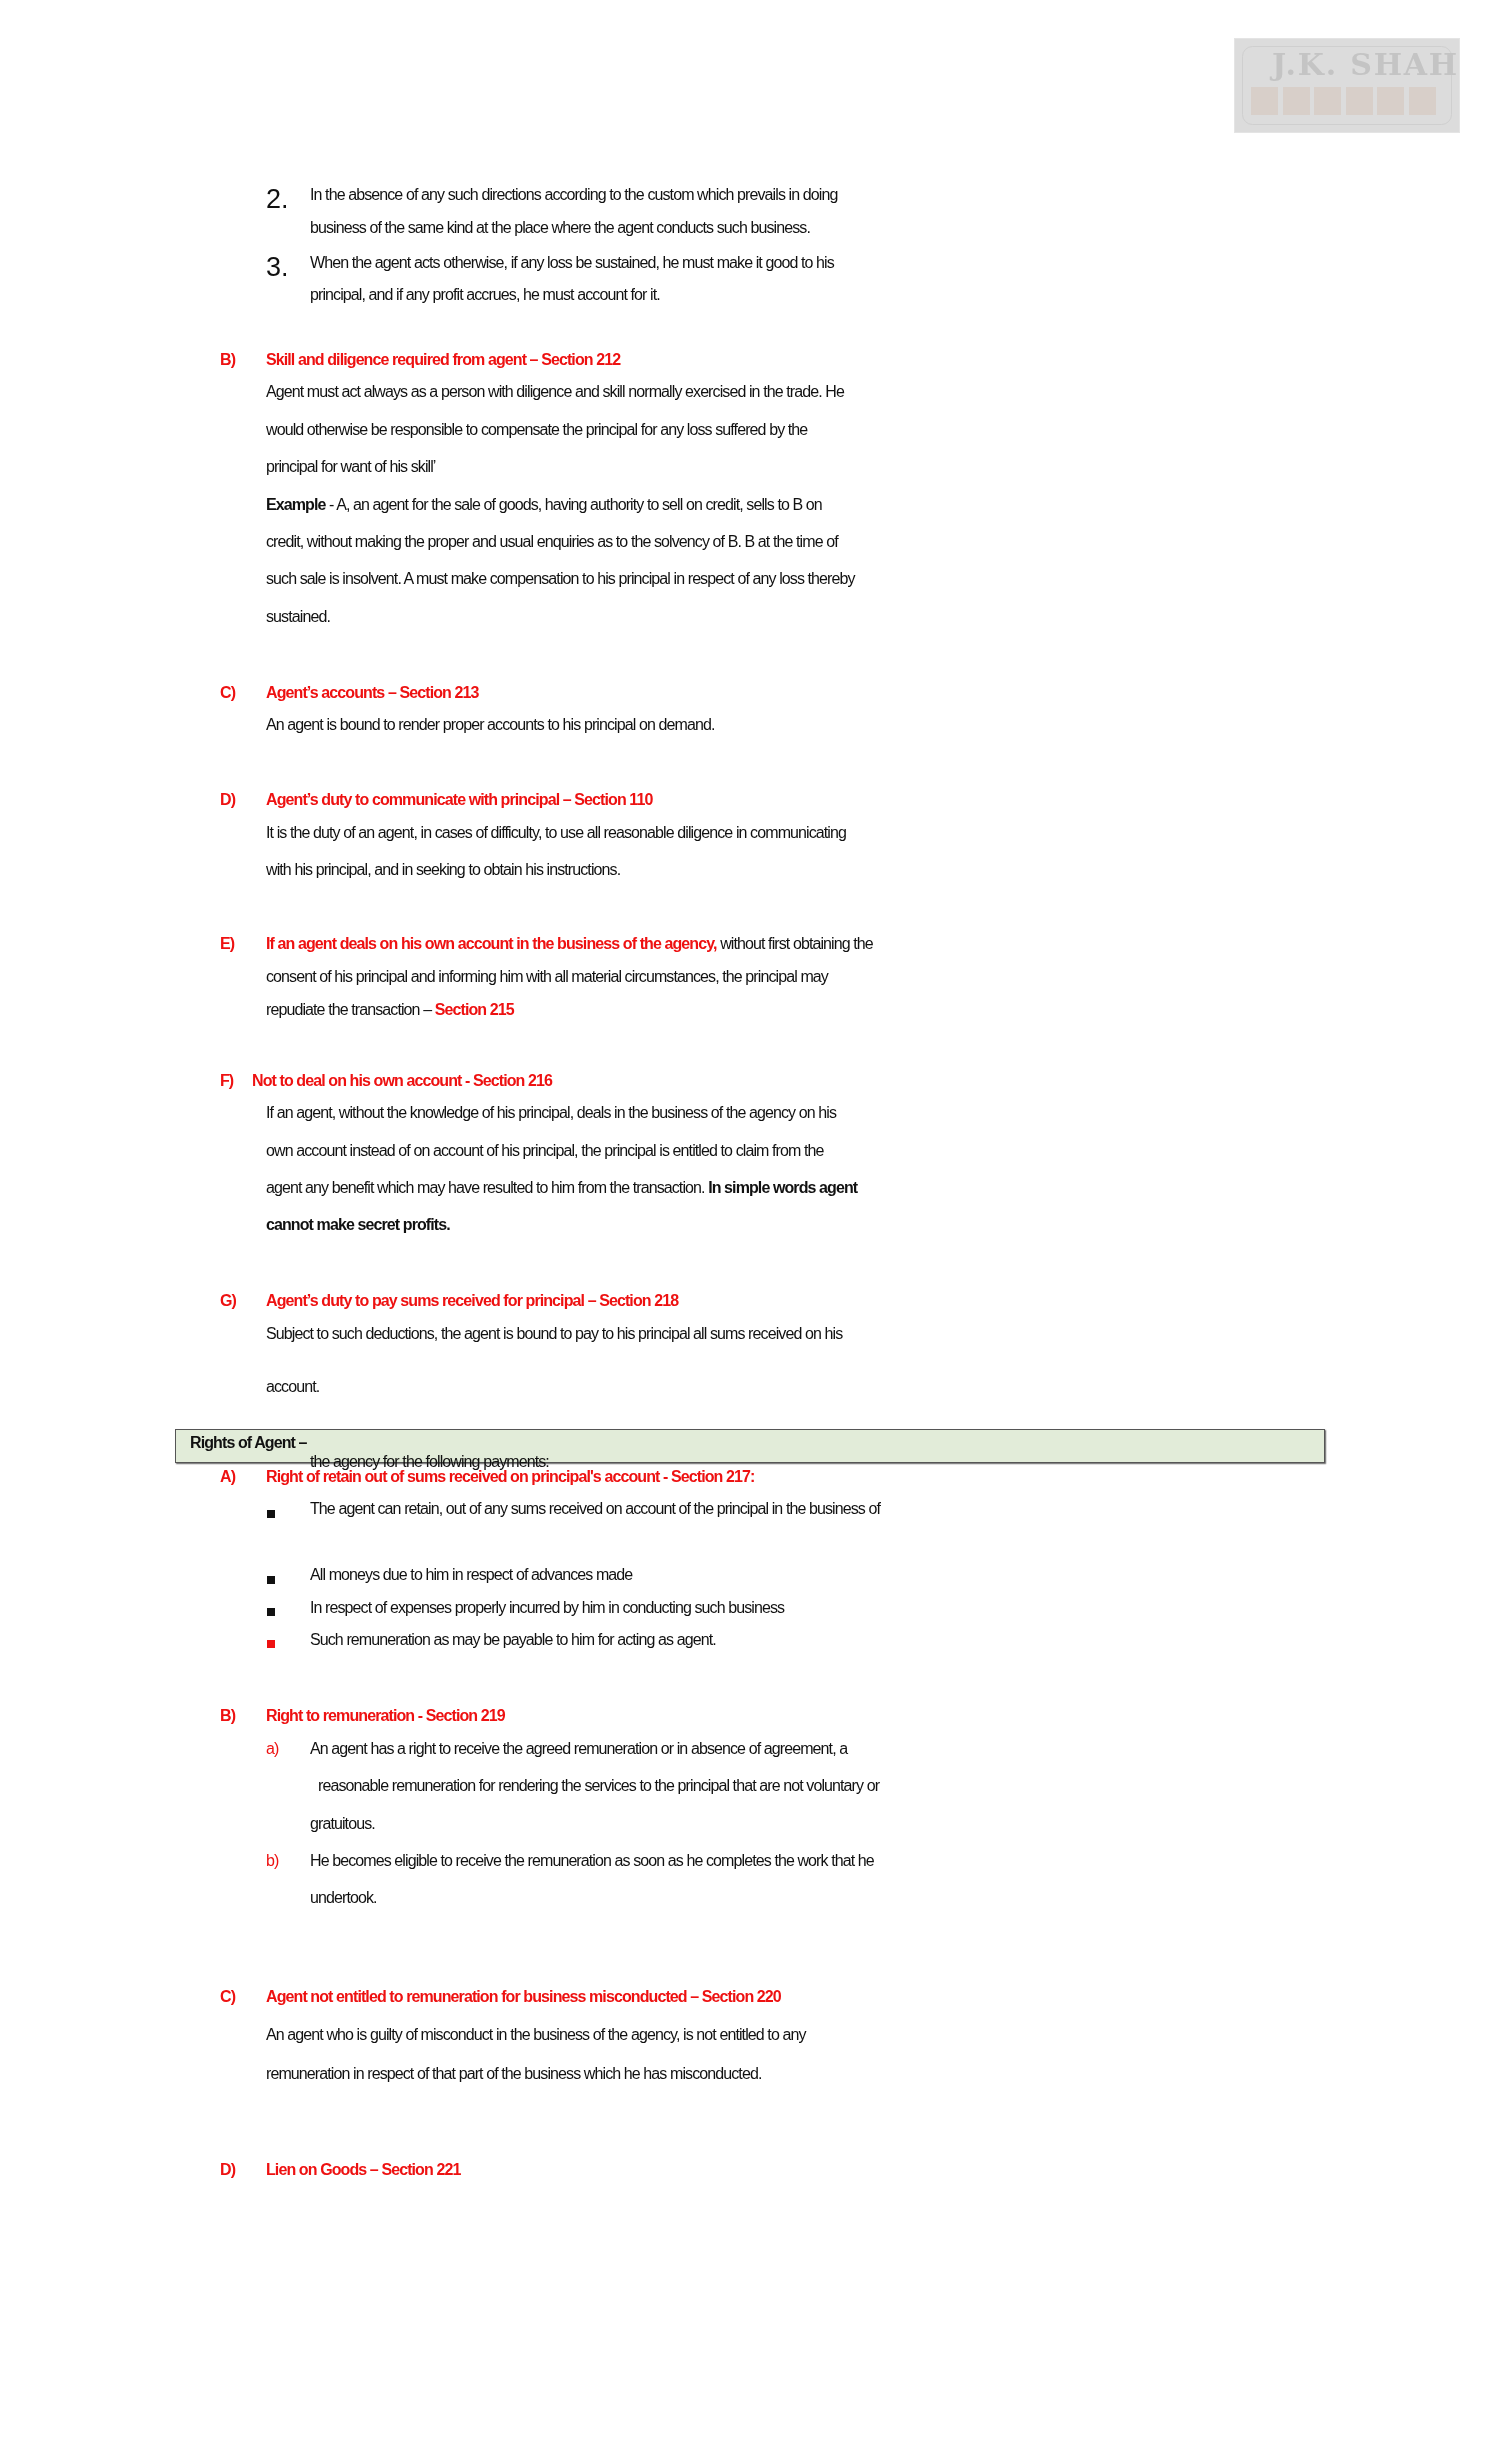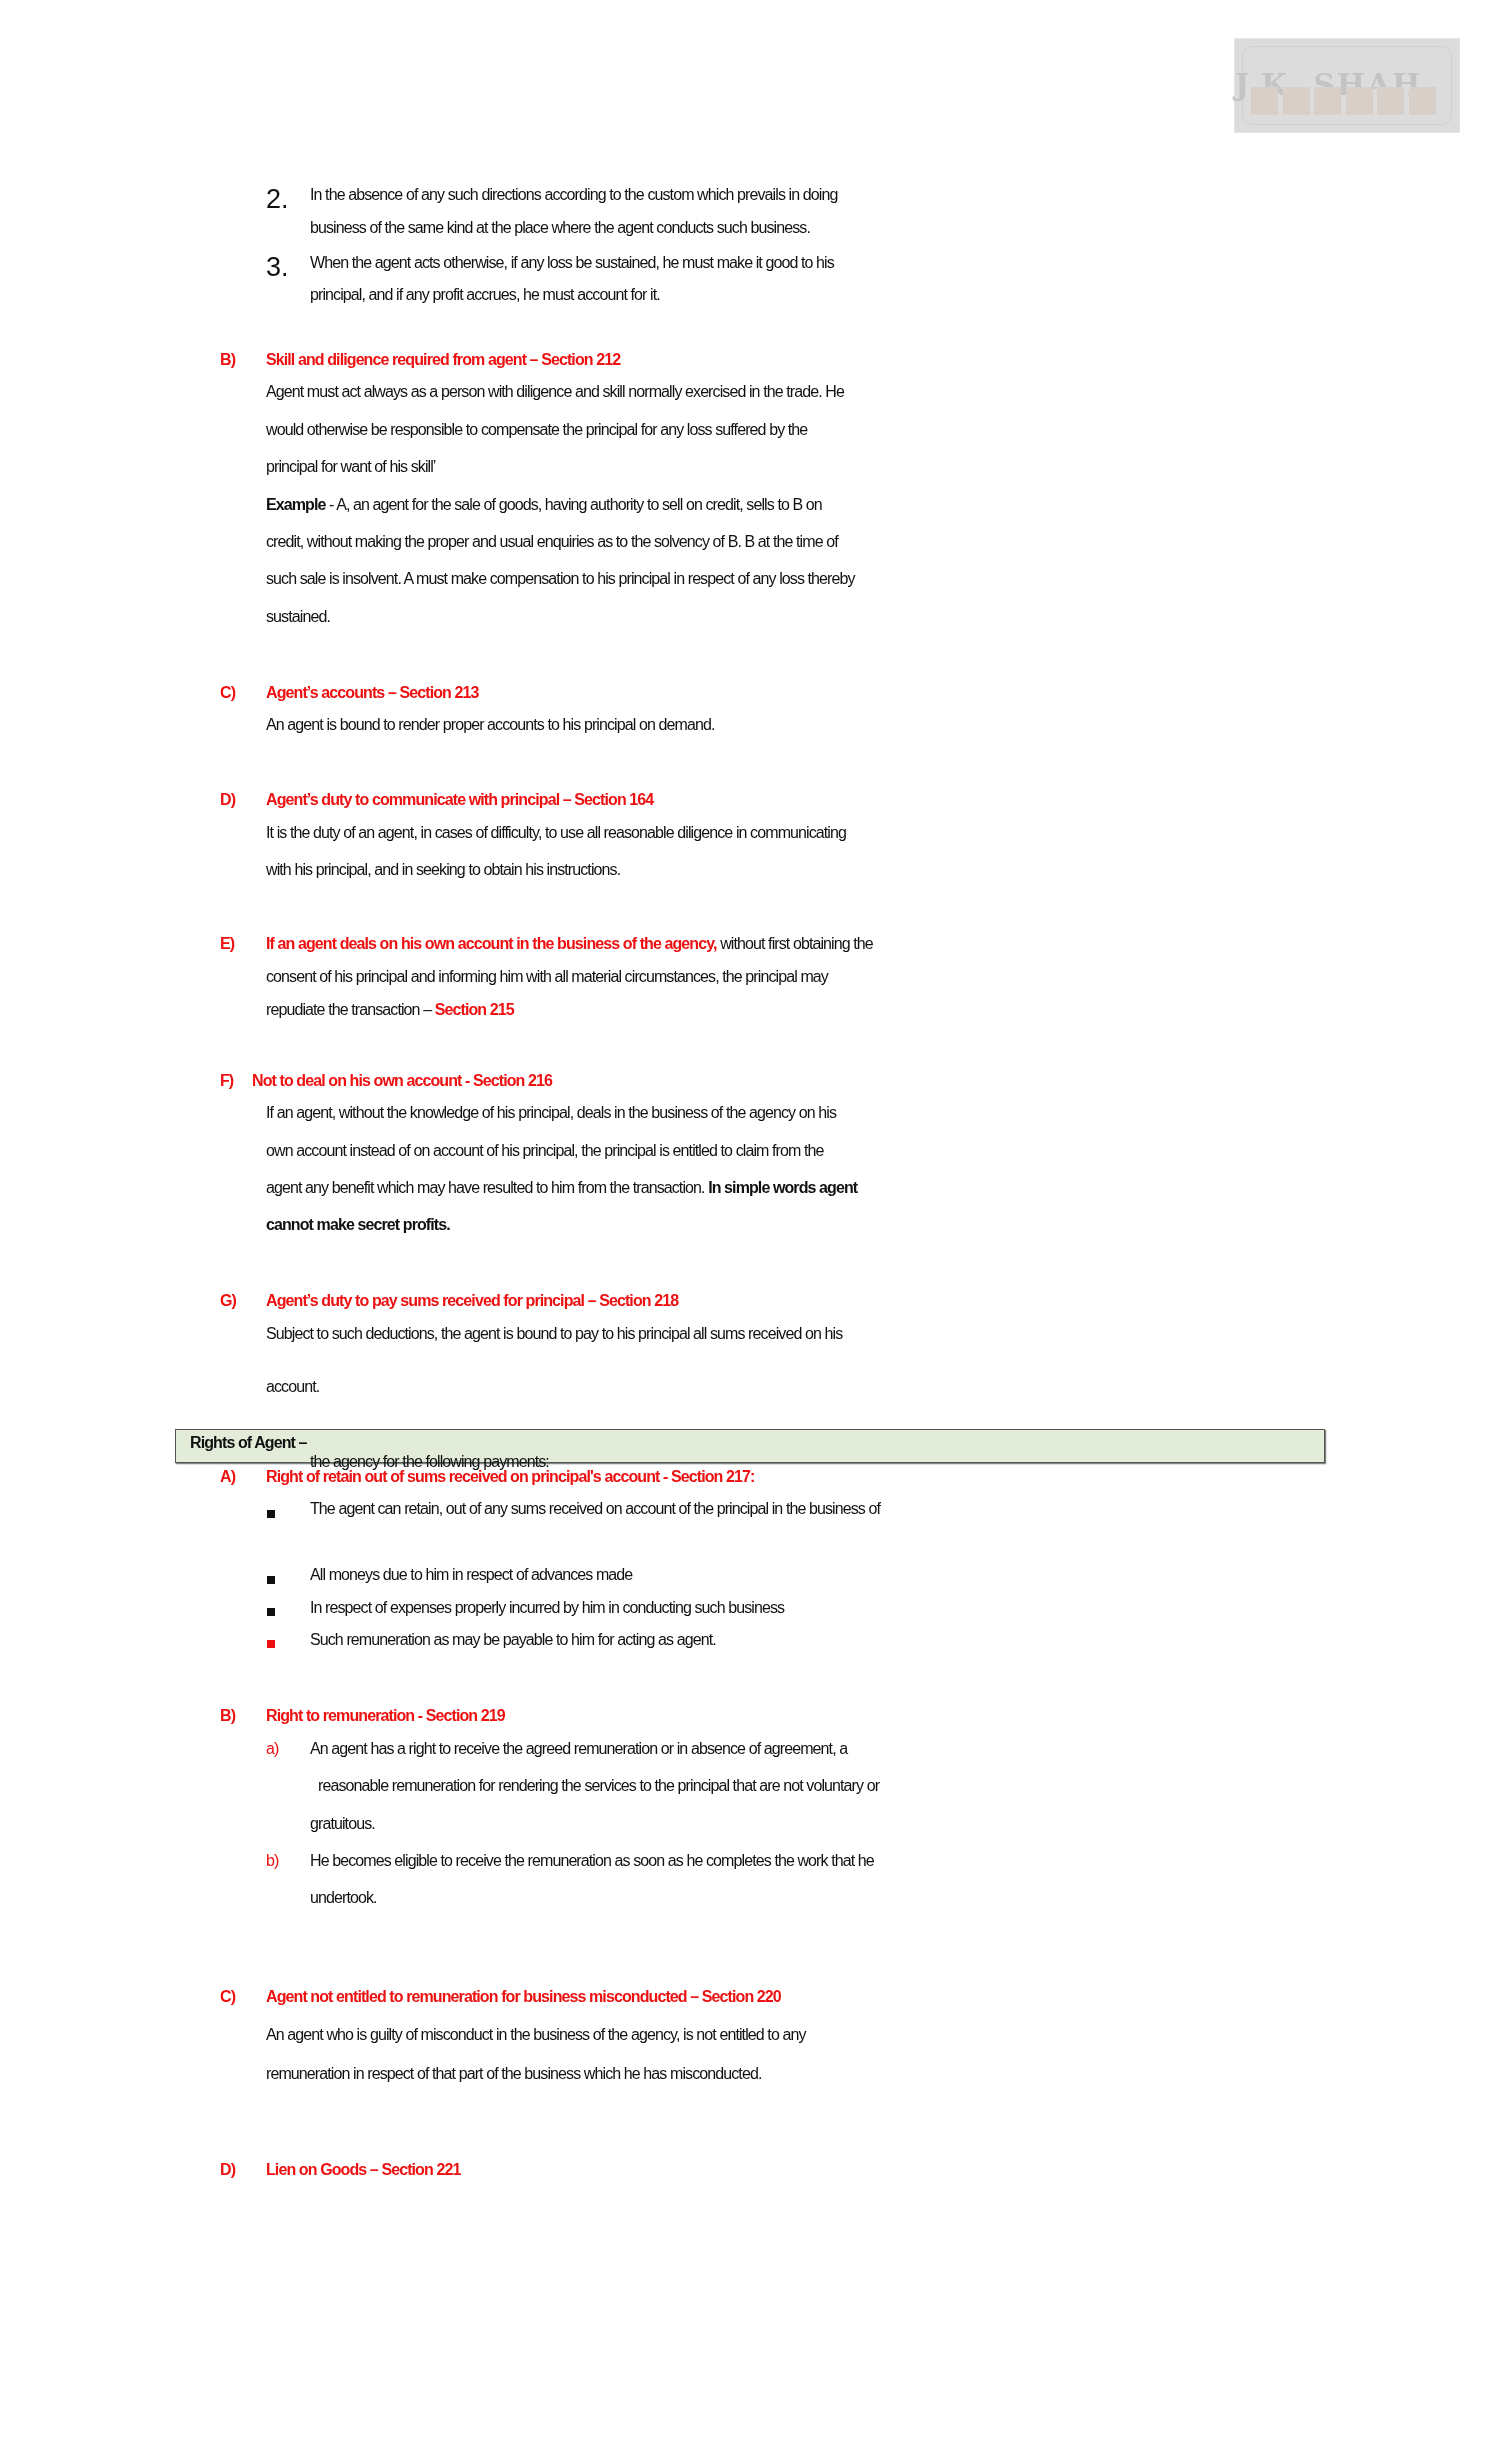--- a/index.html
+++ b/index.html
@@ -16,23 +16,23 @@
 
   .logo {
     position: absolute; left: 1234px; top: 38px; width: 226px; height: 95px;
     background: #dcdcdc; box-sizing: border-box; border: 1.2px solid #e4e4e4;
   }
   .logo-inner {
     position: absolute; left: 7px; top: 7px; right: 7px; bottom: 7px;
     border: 1.8px solid #cfcfcf; border-radius: 10.5px;
   }
   .logo-title {
-    position: absolute; left: 0; right: 0; top: 8.2px; text-align: left;
+    position: absolute; left: 0; right: 0; top: 8.2px; text-align: right;
     font-family: "DejaVu Serif", serif; font-weight: bold; font-size: 30px;
-    color: #c4c4c4; letter-spacing: 1.8px; margin-top: 20px;
+    color: #c4c4c4; letter-spacing: 1.8px;
   }
   .logo-blocks {
     position: absolute; left: 16.4px; right: 23.4px; top: 48px; height: 28px;
     display: flex; gap: 4.7px;
   }
   .logo-blocks span { flex: 1; background: #d8cfc9; }
 
   .rights-box {
     position: absolute; left: 175px; top: 1429px; width: 1150px; height: 34px;
     background: #e2ecd9; border: 1.2px solid #555555;
@@ -79,21 +79,21 @@
 </div>
 
 <div>
   <div class="abs txt red" style="left:220px;top:685px;">C)</div>
   <div class="abs txt red" style="left:266px;top:685px;">Agent’s accounts – Section 213</div>
   <div class="abs txt" style="left:266px;top:717px;">An agent is bound to render proper accounts to his principal on demand.</div>
 </div>
 
 <div>
   <div class="abs txt red" style="left:220px;top:792px;">D)</div>
-  <div class="abs txt red" style="left:266px;top:792px;">Agent’s duty to communicate with principal – Section 164</div>
+  <div class="abs txt red" style="left:266px;top:792px;">Agent’s duty to communicate with principal – Section 110</div>
   <div class="abs txt" style="left:266px;top:825px;">It is the duty of an agent, in cases of difficulty, to use all reasonable diligence in communicating</div>
   <div class="abs txt" style="left:266px;top:862px;">with his principal, and in seeking to obtain his instructions.</div>
 </div>
 
 <div>
   <div class="abs txt red" style="left:220px;top:936px;">E)</div>
   <div class="abs txt" style="left:266px;top:936px;"><span class="red">If an agent deals on his own account in the business of the agency,</span><span> without first obtaining the</span></div>
   <div class="abs txt" style="left:266px;top:969px;">consent of his principal and informing him with all material circumstances, the principal may</div>
   <div class="abs txt" style="left:266px;top:1002px;"><span>repudiate the transaction – </span><span class="red">Section 215</span></div>
 </div>

